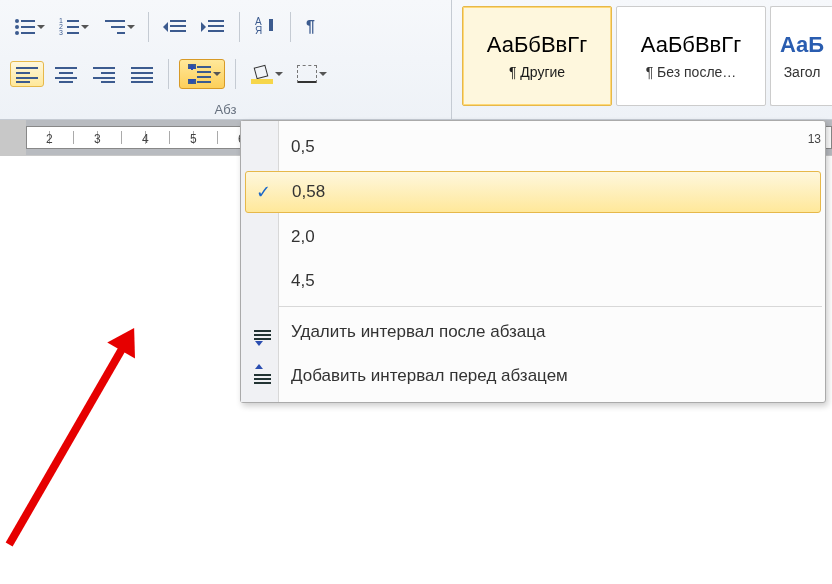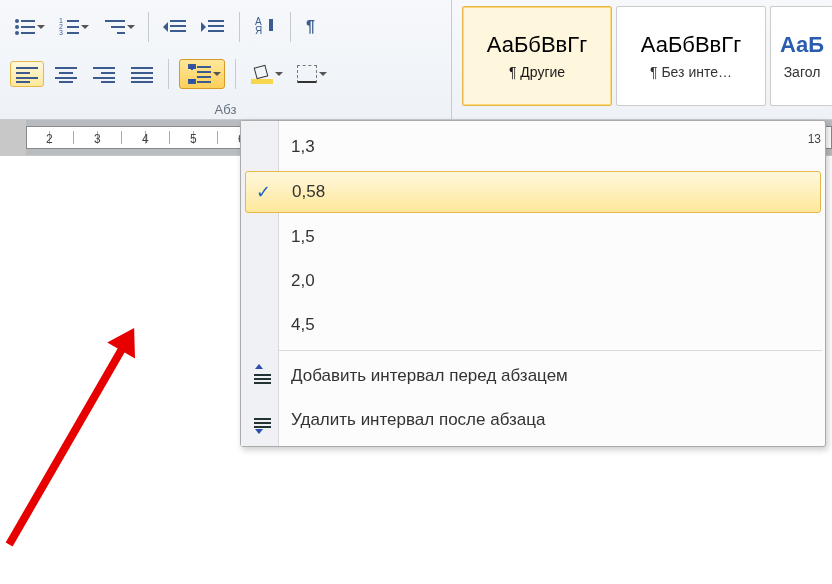--- a/index.html
+++ b/index.html
@@ -367,21 +367,21 @@
   </div>
 
   <div class="group styles" style="flex:1; border-right:none; padding:6px 0 2px 10px">
     <div class="style-gallery">
       <div class="style-tile sel">
         <div class="style-sample">АаБбВвГг</div>
         <div class="style-name sel">¶ Другие</div>
       </div>
       <div class="style-tile">
         <div class="style-sample">АаБбВвГг</div>
-        <div class="style-name">¶ Без инте…</div>
+        <div class="style-name">¶ Без после…</div>
       </div>
       <div class="style-tile" style="width:63px; border-right:none">
         <div class="style-sample blue">АаБ</div>
         <div class="style-name">Загол</div>
       </div>
     </div>
   </div>
 
 </div>
 
@@ -414,44 +414,41 @@
   </div>
 </div>
 
 <div class="doc-area"></div>
 
 <div class="menu">
   <div class="gutter"></div>
   <div class="ruler-right-num">13</div>
 
   <div class="menu-item">
-    <span>1,3</span>
+    <span>0,5</span>
   </div>
   <div class="menu-item sel">
     <span class="check">✓</span>
     <span>0,58</span>
   </div>
   <div class="menu-item">
-    <span>1,5</span>
-  </div>
-  <div class="menu-item">
     <span>2,0</span>
   </div>
   <div class="menu-item">
     <span>4,5</span>
   </div>
 
   <div class="menu-sep"></div>
 
+  <div class="menu-item space-after">
+    <span class="mini-icon"></span>
+    <span>Удалить интервал после абзаца</span>
+  </div>
   <div class="menu-item space-before">
     <span class="mini-icon"></span>
     <span>Добавить интервал перед абзацем</span>
-  </div>
-  <div class="menu-item space-after">
-    <span class="mini-icon"></span>
-    <span>Удалить интервал после абзаца</span>
   </div>
 </div>
 
 <div class="big-arrow">
   <div class="shaft"></div>
     <div class="head"></div>
 </div>
 
 </body></html>

